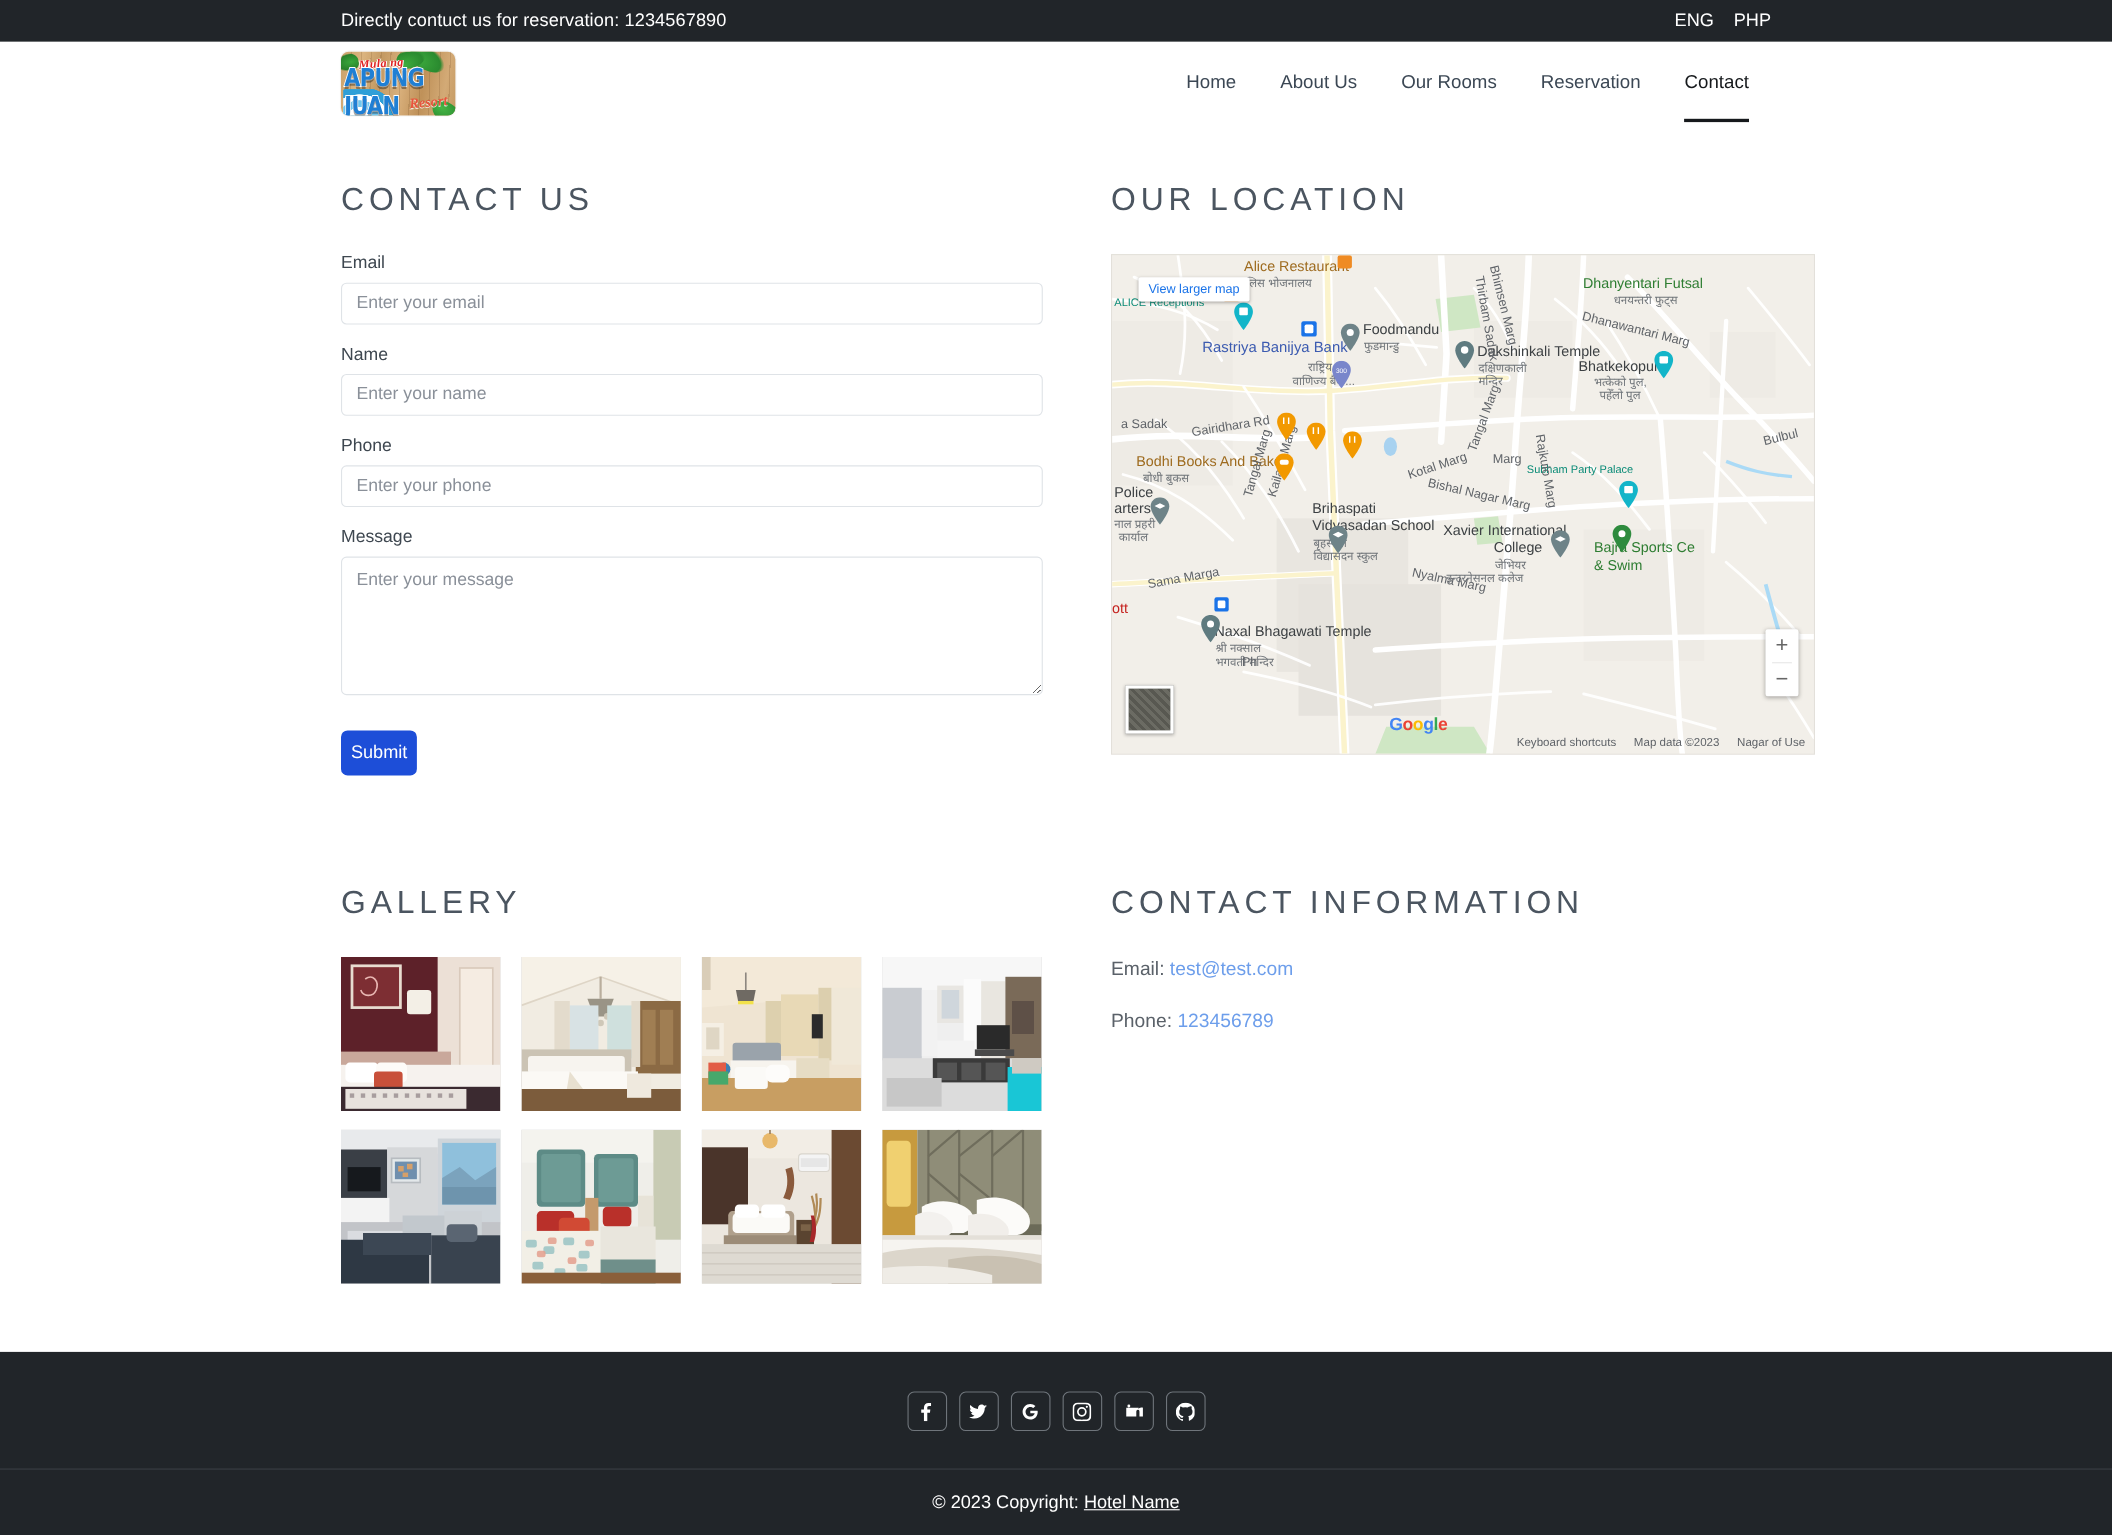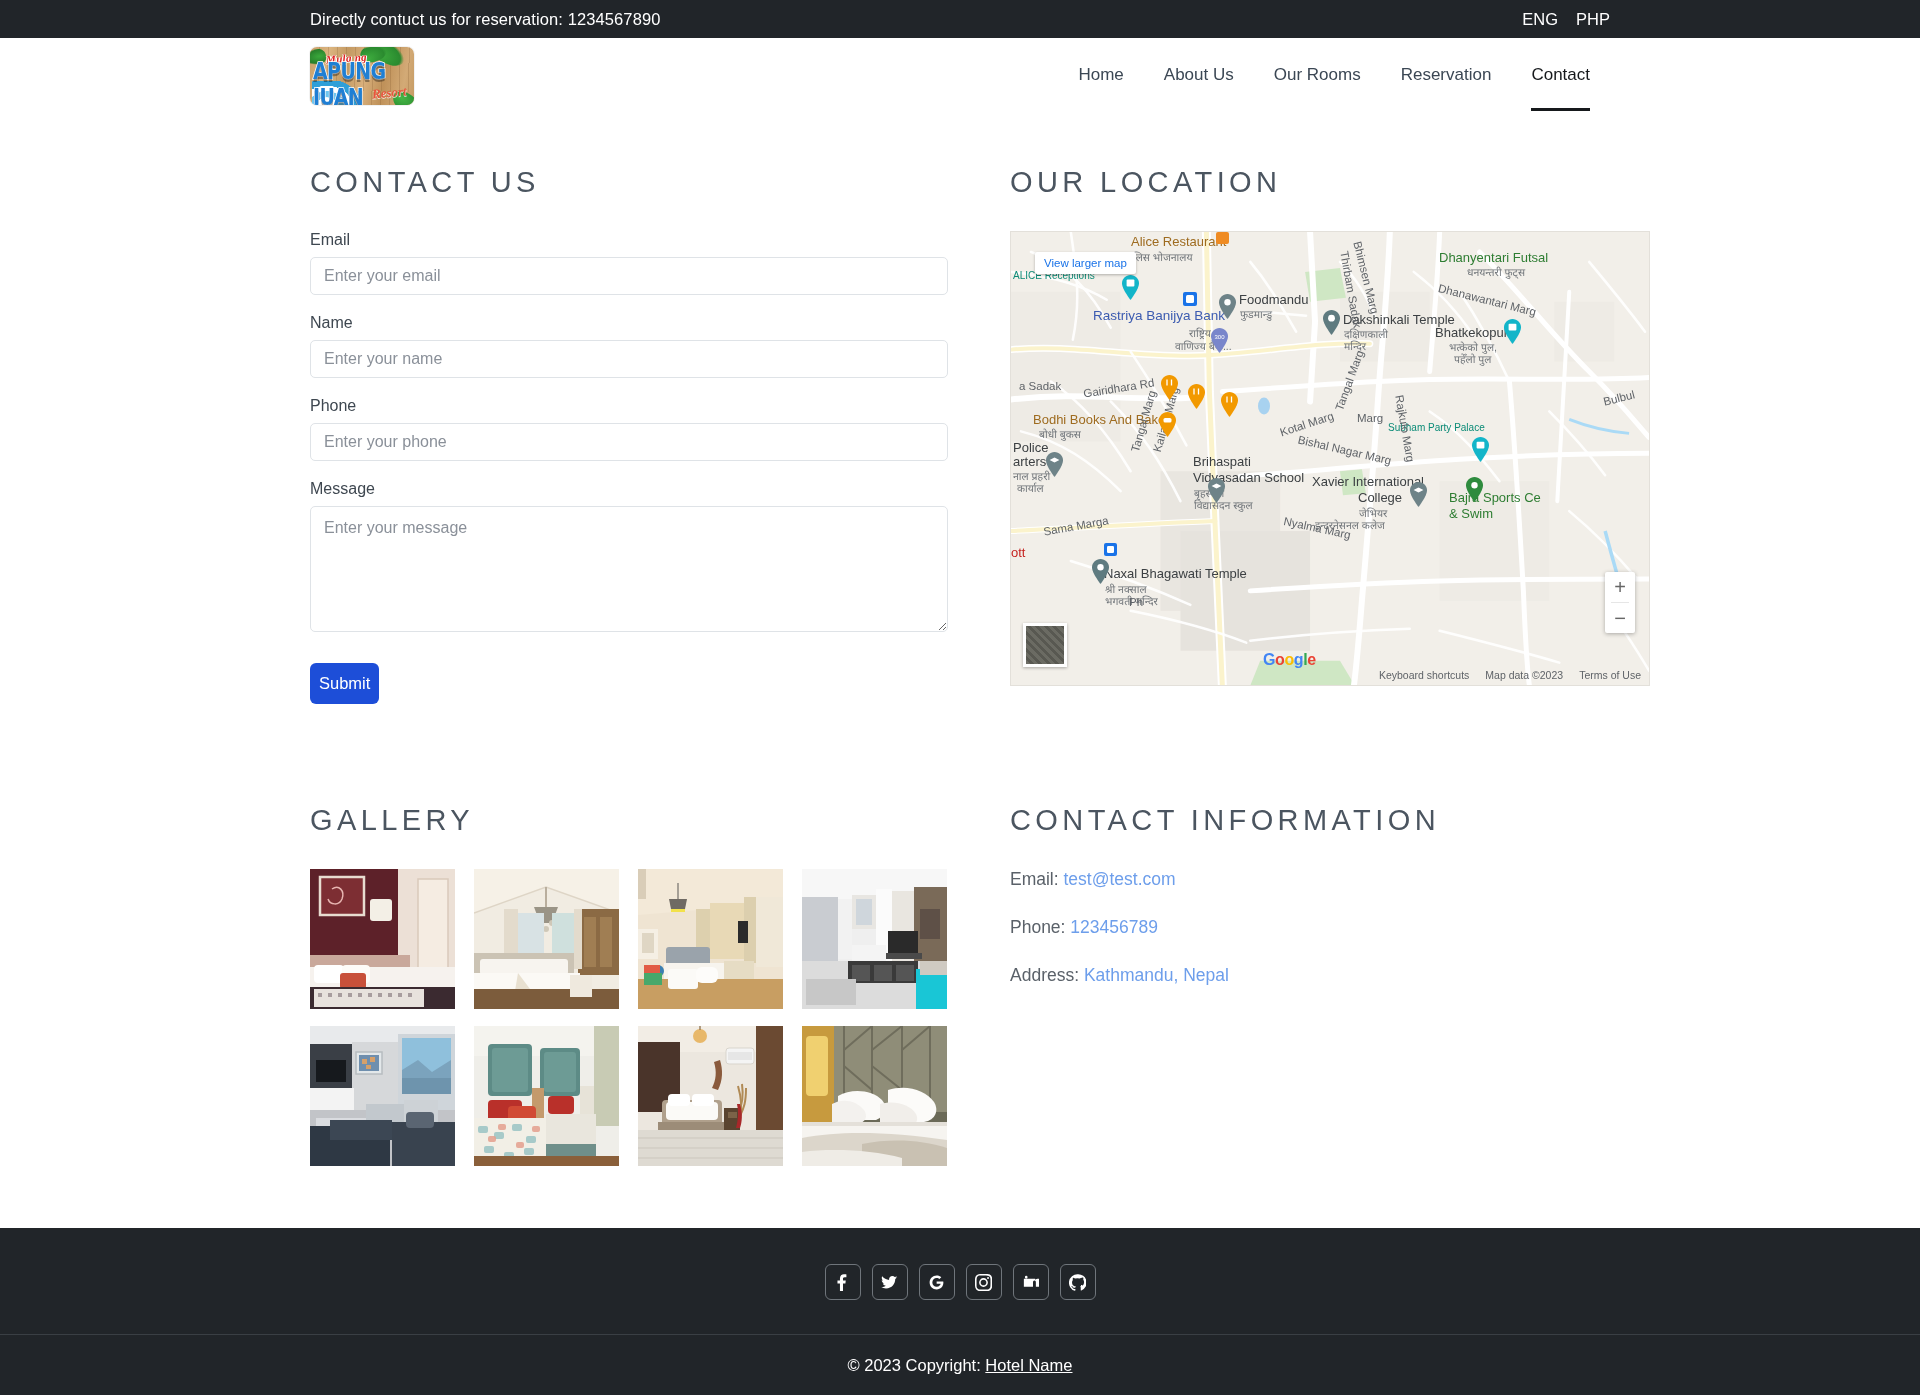--- a/index.html
+++ b/index.html
@@ -616,21 +616,21 @@
           <div class="zoom-btn">−</div>
         </div>
 
         <div class="gmlogo">
           <span>G</span><span>o</span><span>o</span><span>g</span><span>l</span><span>e</span>
         </div>
 
         <div class="map-footer">
           <span>Keyboard shortcuts</span>
           <span>Map data ©2023</span>
-          <span>Terms of Use</span>
+          <span>Nagar of Use</span>
         </div>
       </div>
     </div>
   </div>
 
   <div class="section-row" style="padding-top:100px;">
 
     <div class="col-left">
       <h2 class="sec-title">GALLERY</h2>
       <div class="gallery-grid">
@@ -874,24 +874,20 @@
       <h2 class="sec-title">CONTACT INFORMATION</h2>
 
       <div class="ci-line">
         <span>Email:</span>
         <a>test@test.com</a>
       </div>
       <div class="ci-line">
         <span>Phone:</span>
         <a>123456789</a>
       </div>
-      <div class="ci-line">
-        <span>Address:</span>
-        <a>Kathmandu, Nepal</a>
-      </div>
     </div>
   </div>
 </div>
 
 <div class="footer">
   <div class="social-row">
     <a class="social-btn">
       <svg viewBox="0 0 24 24">
           <path d="M15.1 4.5h2.4V.7C17.1.6 15.7.5 14.1.5c-3.4 0-5.7 2.1-5.7 5.9V9H4.9v4.3h3.5V24h4.3V13.3h3.4l.5-4.3h-3.9V6.8c0-1.2.3-2.3 2.4-2.3z"></path>
         </svg>

